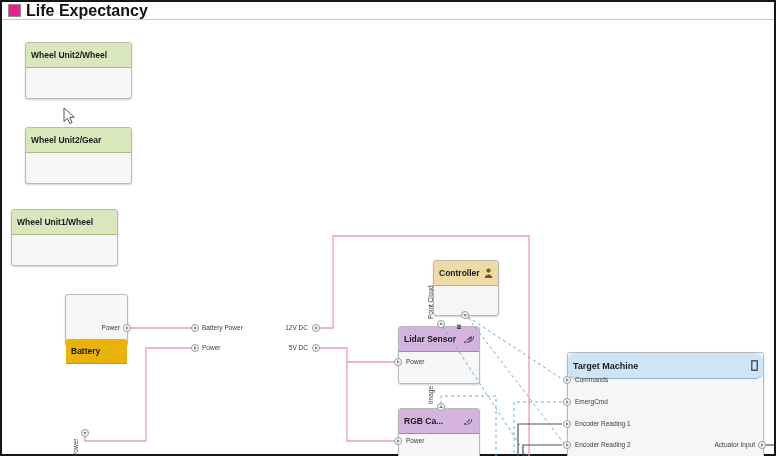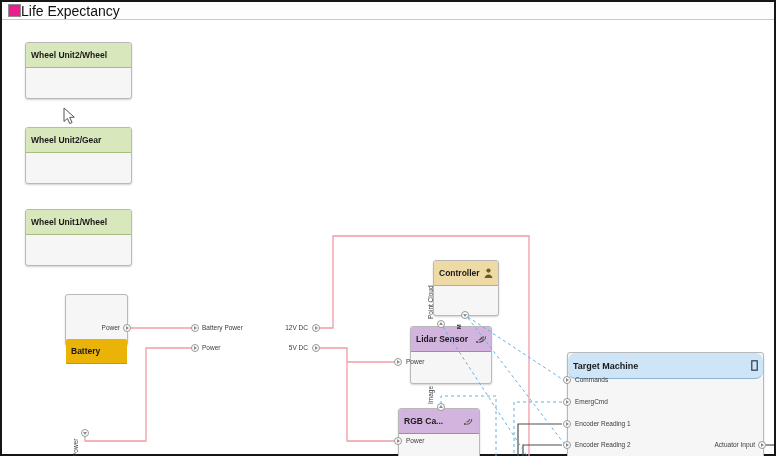--- a/index.html
+++ b/index.html
@@ -5,21 +5,21 @@
   html,body{margin:0;padding:0;background:#e8e8e8;}
   .frame{
     position:relative;width:776px;height:456px;background:#ffffff;
     box-shadow:inset 0 0 0 2px #161616;overflow:hidden;
     font-family:"Liberation Sans",sans-serif;
   }
   
   .titlebar{position:absolute;left:2px;top:2px;right:2px;height:17px;background:#fdfdfd;
     border-bottom:1px solid #c9c9c9;display:flex;align-items:center;}
   .view-icon{width:11px;height:11px;margin-left:6px;background:#ec1e8d;border:1px solid #8f8f8f;}
-  .titlebar .ttl{font-size:14px;font-weight:normal;color:#111;}
+  .titlebar .ttl{margin-left:5px;font-size:16px;font-weight:bold;color:#111;}
   
   .wires{position:absolute;left:0;top:0;}
   .under{z-index:1;} .over{z-index:3;}
   
   .block{position:absolute;background:#f6f6f6;border:1px solid #b9b9b9;border-radius:3px;
     box-shadow:0 1px 2px rgba(0,0,0,.18);z-index:2;}
   .hdr{height:16px;display:flex;align-items:center;padding:4px 5px;border-bottom:1px solid;
     border-radius:2px 2px 0 0;font-size:8.5px;font-weight:bold;color:#1a1a1a;white-space:nowrap;overflow:hidden;}
   .hdr .hicon{margin-left:auto;display:flex;align-items:center;}
   .green  .hdr{background:#d9e7bd;border-color:#a6bd7d;}
@@ -80,21 +80,21 @@
   <div class="block green" style="left:25px;top:42px;width:105px;height:55px;">
     <div class="hdr">
         <span>Wheel Unit2/Wheel</span>
       </div>
   </div>
   <div class="block green" style="left:25px;top:127px;width:105px;height:55px;">
     <div class="hdr">
         <span>Wheel Unit2/Gear</span>
       </div>
   </div>
-  <div class="block green" style="left:25px;top:209px;width:105px;height:55px;">
+  <div class="block green" style="left:11px;top:209px;width:105px;height:55px;">
     <div class="hdr">
         <span>Wheel Unit1/Wheel</span>
       </div>
   </div>
 
   <div class="block red" style="left:65px;top:294px;width:61px;height:50px;">
     <div class="hdr">
         <span>Battery</span>
       </div>
   </div>
@@ -134,21 +134,21 @@
             <path d="M0.6,10 a4,4.6 0 0 1 7.8,0 Z" fill="#6e5a23"></path>
           </svg>
       </span>
     </div>
   </div>
   <span class="pc cd" style="left:461px;top:311px;">
       <i></i>
     </span>
   <span class="vlab tlab" style="left:456px;top:329px;">M</span>
 
-  <div class="block purple" style="left:410px;top:326px;width:80px;height:56px;">
+  <div class="block purple" style="left:398px;top:326px;width:80px;height:56px;">
     <div class="hdr">
         <span>Lidar Sensor</span>
       <span class="hicon">
         <svg width="11" height="9" viewBox="0 0 11 9" fill="none" stroke="#4a4a4a" stroke-width="1">
           <circle cx="2" cy="7" r="1" fill="#4a4a4a" stroke="none"></circle>
           <path d="M4.2,7 a3.2,3.2 0 0 0 -3.2,-3.2 M7,7 a6,6 0 0 0 -6,-6" transform="rotate(90 4 5) translate(-1,-3)"></path>
           <path d="M4.5,6.5 a3,3 0 0 0 3,-3 M4.5,8.8 a5.3,5.3 0 0 0 5.3,-5.3" transform="translate(-1,-1.5)"></path>
         </svg>
       </span>
     </div>

